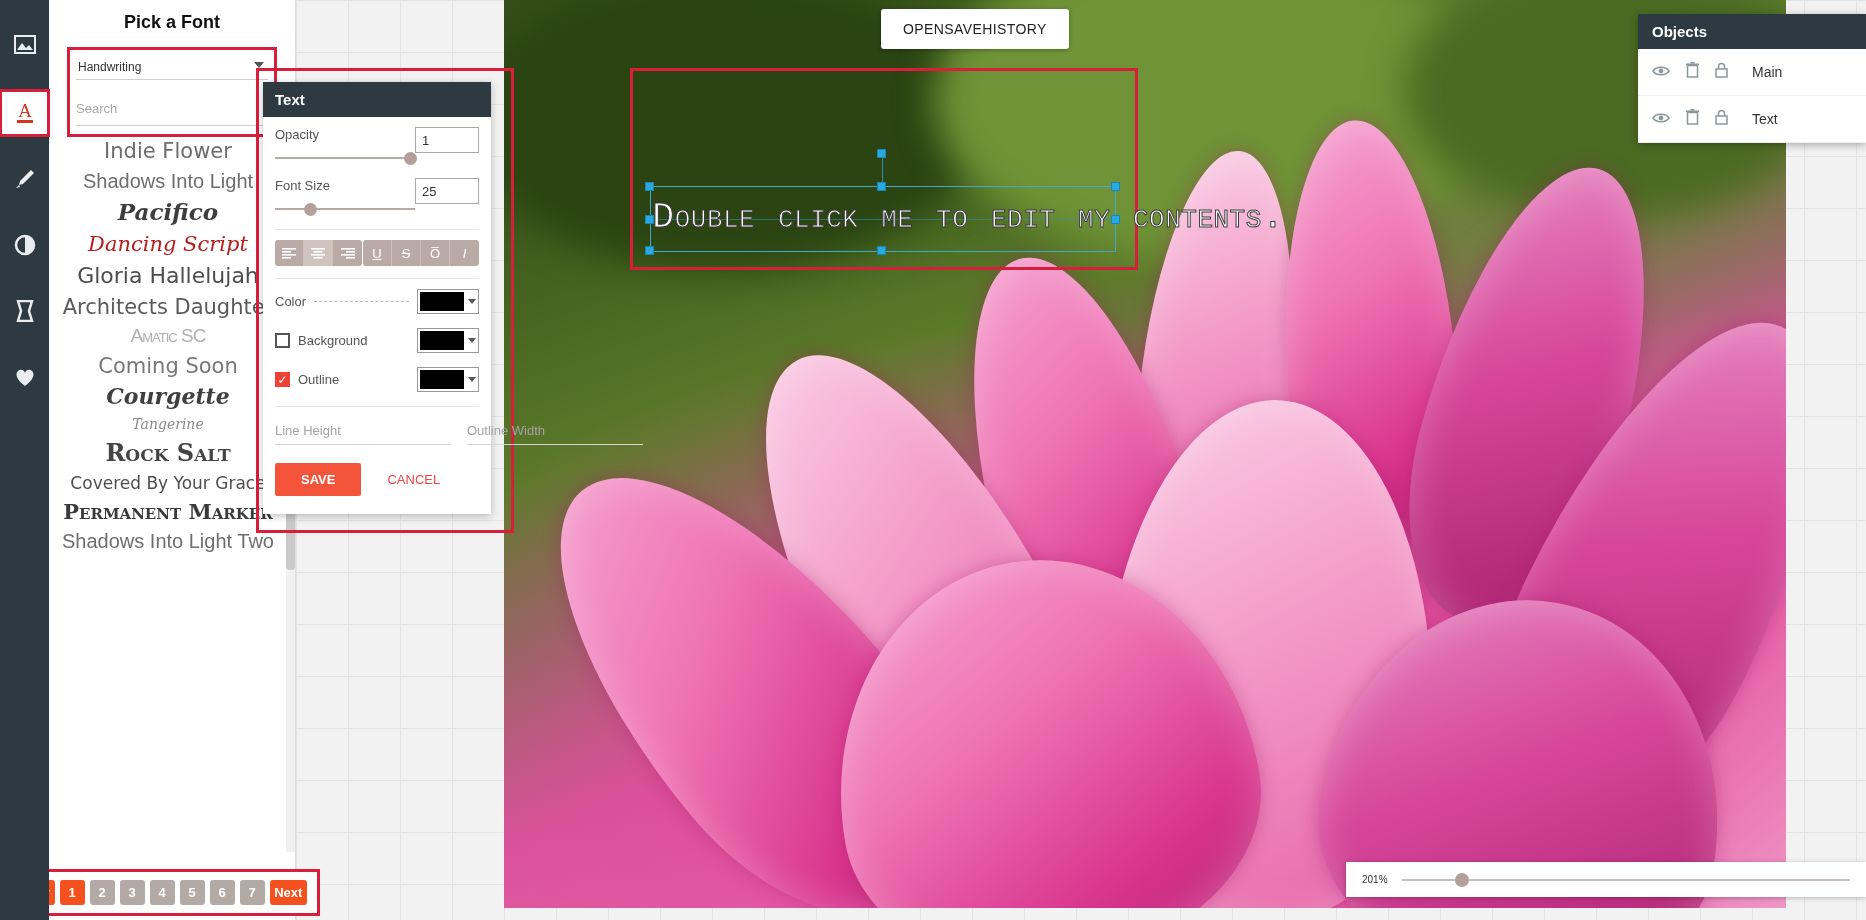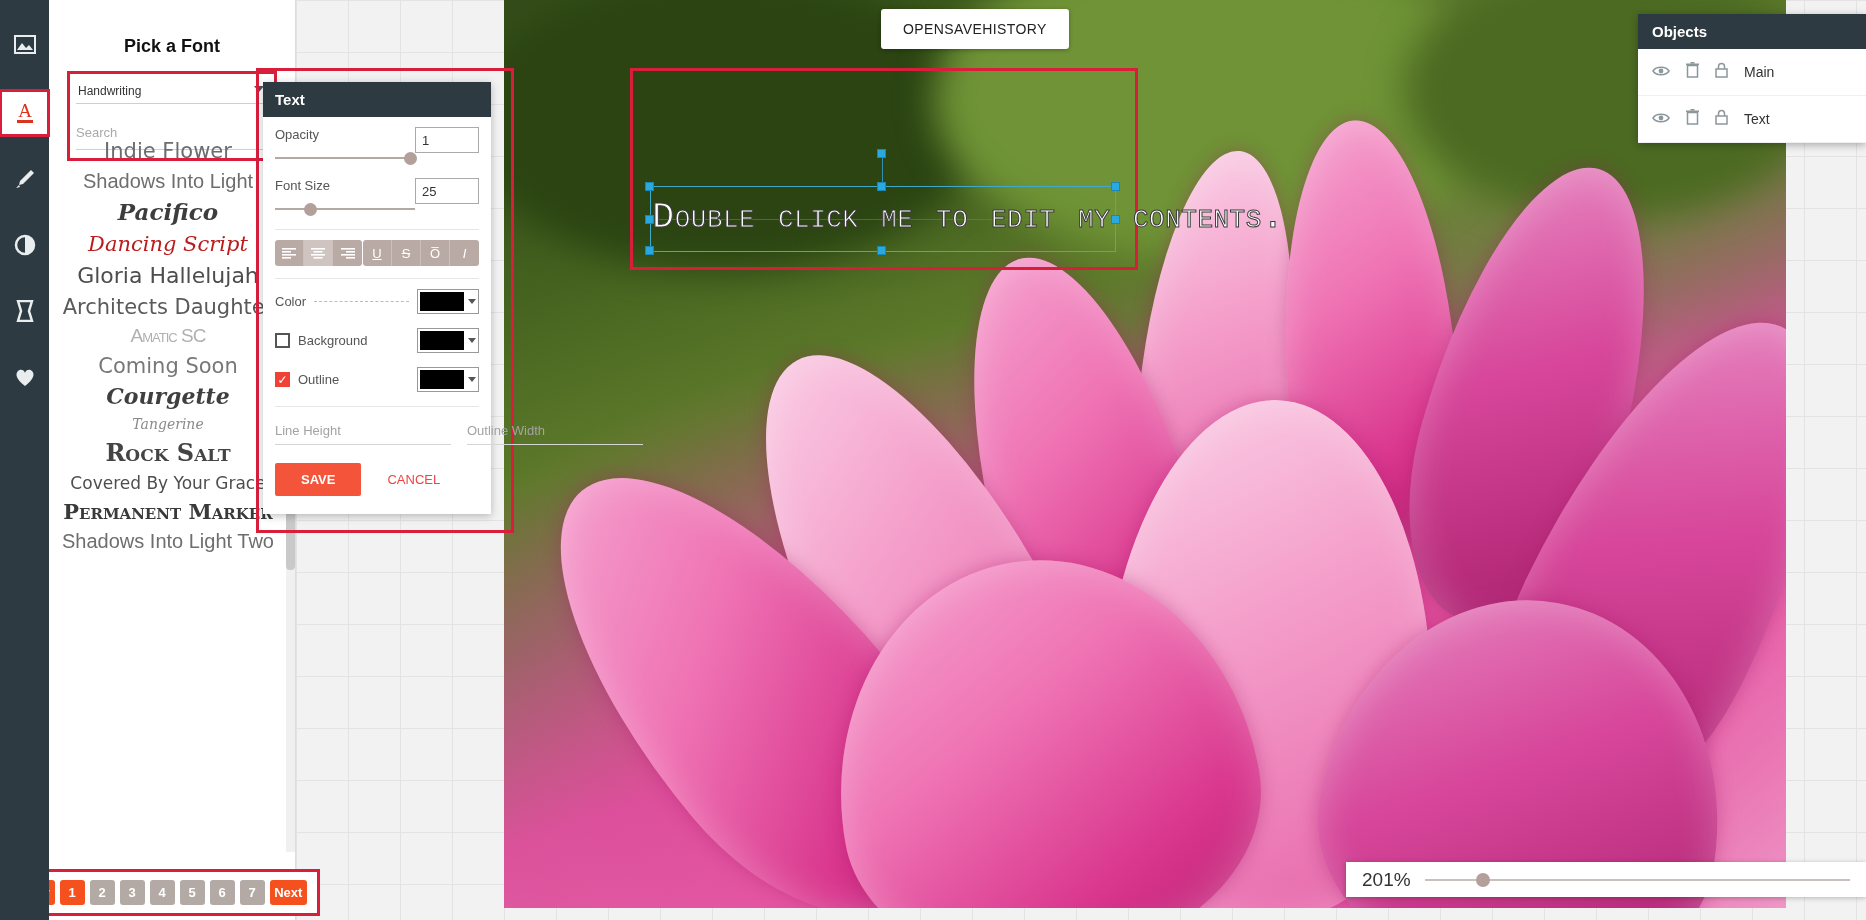--- a/index.html
+++ b/index.html
@@ -85,21 +85,21 @@
   }
 
   
   .font-panel {
     position: absolute; left: 49px; top: 0; width: 247px; height: 920px;
     background: #fff; z-index: 25;
     border-right: 1px solid #ddd;
   }
   .font-title {
     text-align: center; font-size: 18px; font-weight: bold;
-    color: #111; padding: 12px 0 14px; margin-top: 24px;
+    color: #111; padding: 12px 0 14px;
   }
   .font-controls {
     position: relative;
     margin: 0 18px;
     border: 3px solid #d91e3c;
     padding: 4px 6px 8px;
   }
   .font-select {
     width: 100%; height: 26px;
     font-size: 12px; color: #333;
@@ -318,33 +318,33 @@
   .obj-header {
     background: #2e3a41; color: #fff;
     font-size: 15px; font-weight: bold;
     padding: 9px 14px;
   }
   .obj-row {
     display: flex; align-items: center; gap: 16px;
     padding: 13px 14px;
     border-bottom: 1px solid #f0f0f0;
   }
-  .obj-row .oname { font-size: 14px; color: #333; margin-left: 0; }
+  .obj-row .oname { font-size: 14px; color: #333; margin-left: 8px; }
   .obj-icon { cursor: pointer; color: #9aa3a8; }
 
   
   .zoombar {
     position: absolute; right: 0; bottom: 23px; width: 520px; height: 35px;
     background: #fff;
     box-shadow: 0 1px 5px rgba(0,0,0,.25);
     display: flex; align-items: center; gap: 14px;
     padding: 0 16px;
     z-index: 40;
   }
-  .zoom-label { font-size: 19px; color: #333; }
+  .zoom-label { font-size: 10px; color: #333; }
   .zoom-slider { position: relative; flex: 1; height: 16px; }
   .zoom-slider .bar {
     position: absolute; top: 7px; left: 0; right: 0; height: 2px; background: #c9c0bd;
   }
   .zoom-slider .knob {
     position: absolute; top: 1px; left: 12%;
     width: 14px; height: 14px; border-radius: 50%; background: #b3a09a;
   }
 </style>
 </head>

